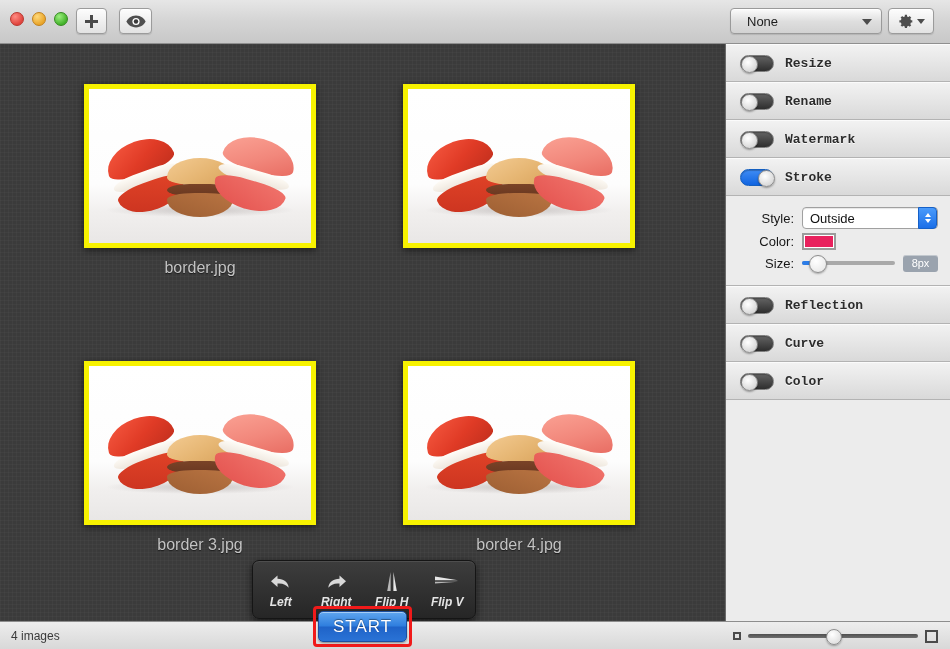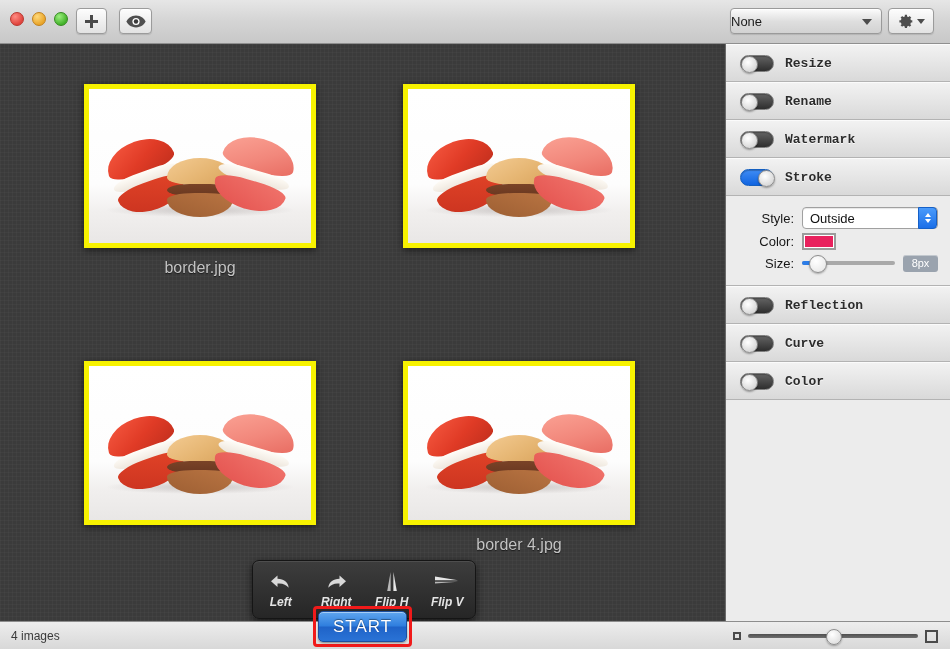--- a/index.html
+++ b/index.html
@@ -36,21 +36,21 @@
   .plus{position:relative;width:13px;height:13px;}
   .plus:before,.plus:after{content:"";position:absolute;background:#4a4a4a;}
   .plus:before{left:0;top:5px;width:13px;height:3px;}
   .plus:after{left:5px;top:0;width:3px;height:13px;}
 
   .popup{
     position:absolute;top:8px;left:730px;width:152px;height:26px;box-sizing:border-box;
     background:linear-gradient(to bottom,#fcfcfc,#dedede 52%,#d2d2d2);
     border:1px solid #9a9a9a;border-radius:4px;
     box-shadow:0 1px 0 rgba(255,255,255,.9) inset,0 1px 1px rgba(0,0,0,.12);
-    display:flex;align-items:center;padding:0 0;
+    display:flex;align-items:center;padding:0 16px;
     font-size:13px;color:#1c1c1c;
   }
   .popup .caret{
     position:absolute;right:9px;top:10px;width:0;height:0;
     border-left:5px solid transparent;border-right:5px solid transparent;border-top:6px solid #4c4c4c;
   }
   #btn-gear{
     position:absolute;top:8px;left:888px;width:46px;height:26px;box-sizing:border-box;
     background:linear-gradient(to bottom,#fdfdfd,#e2e2e2);
     border:1px solid #9b9b9b;border-radius:4px;
@@ -293,20 +293,21 @@
               <div class="cream"></div>
               <div class="shellBot"></div>
             </div>
           <div class="m-right pink">
               <div class="shellTop"></div>
               <div class="cream"></div>
               <div class="shellBot"></div>
             </div>
         </div>
       </div>
+      <div class="caption">border 3.jpg</div>
     </div>
 
     <div class="thumb" style="left:403px;top:317px;">
       <div class="frame" style="width:232px;height:164px;">
         <div class="mac">
           <div class="shadowfloor"></div>
           <div class="m-left red">
               <div class="shellTop"></div>
               <div class="cream"></div>
               <div class="shellBot"></div>

